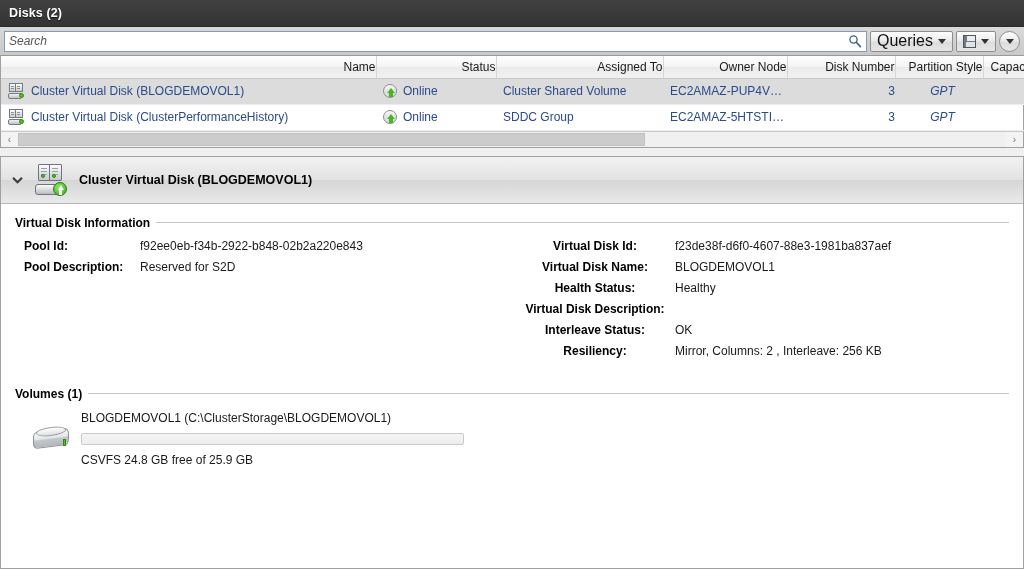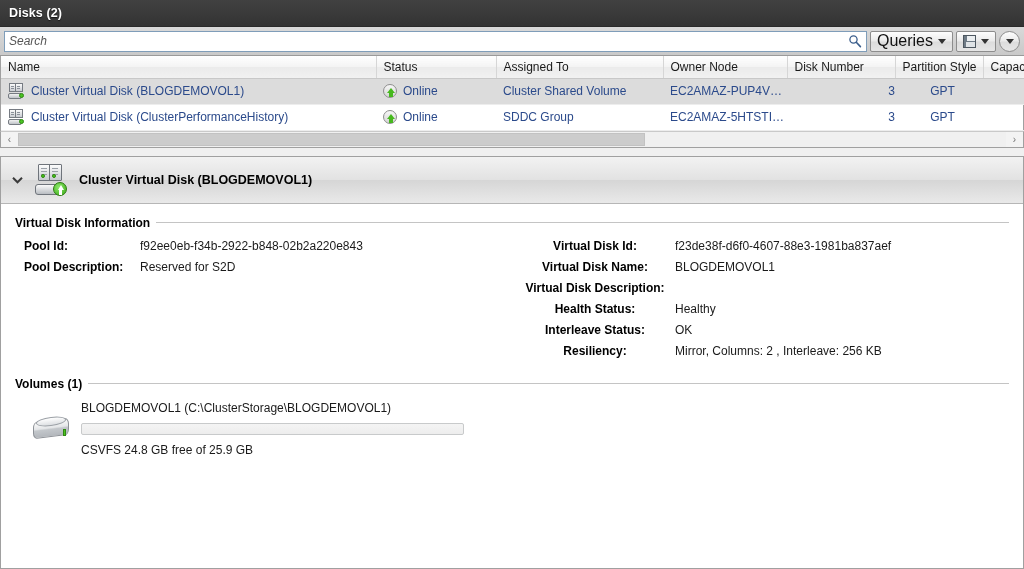--- a/index.html
+++ b/index.html
@@ -136,42 +136,42 @@
     border-collapse: collapse;
     table-layout: fixed;
     font-size: 12px;
   }
   table.grid thead th {
     height: 22px;
     background: linear-gradient(to bottom, #ffffff 0%, #f4f4f4 48%, #ebebeb 52%, #f1f1f1 100%);
     border-right: 1px solid #d6d6d6;
     border-bottom: 1px solid #c8c8c8;
     font-weight: normal;
-    text-align: left;
+    text-align: right;
     padding: 0 0 0 7px;
     color: #1a1a1a;
     white-space: nowrap;
     overflow: hidden;
     cursor: pointer;
   }
   table.grid tbody td {
     height: 26px;
     padding: 0 0 0 7px;
     color: #2b4a8b;
     white-space: nowrap;
     overflow: hidden;
     text-overflow: clip;
     border-bottom: 1px solid #ededed;
     vertical-align: middle;
   }
   table.grid tbody tr.selected td {
     background: #dcdcdc;
   }
   td.num { text-align: right; padding-right: 18px; }
-  td.center { text-align: center; padding-left: 0; }
+  td.center { text-align: center; padding-left: 0; font-style: italic; }
   th.center { text-align: center; padding-left: 0; }
   th.numh { text-align: right; padding-right: 18px; }
 
   .cell-flex { display: flex; align-items: center; gap: 6px; }
 
   
   .icon-clusterdisk {
     width: 17px; height: 16px; position: relative; flex: 0 0 auto;
   }
   .icon-clusterdisk .srv {
@@ -352,21 +352,21 @@
   .info-col.right { flex: 1 1 auto; text-align: center; }
   .info-row { display: flex; height: 21px; align-items: flex-start; }
   .info-label {
     font-weight: bold; font-size: 12px; color: #000; flex: 0 0 auto;
   }
   .info-col.left .info-label { width: 125px; padding-left: 9px; }
   .info-col.right .info-label { width: 160px; }
   .info-val { font-size: 12px; color: #1a1a1a; }
 
   
-  .vol-group { margin-top: 12px; }
+  .vol-group { margin-top: 22px; }
   .vol-row { display: flex; align-items: center; gap: 10px; padding-left: 18px; margin-top: 10px; }
   .icon-hdd {
     width: 38px; height: 27px; position: relative; flex: 0 0 auto;
   }
   .icon-hdd .body {
     position: absolute; left: 0; top: 5px;
     width: 36px; height: 17px;
     border-radius: 4px / 6px;
     background: linear-gradient(to bottom,#fdfdfd 0%,#e4e6e8 45%,#c3c7cb 55%,#b3b7bc 100%);
     border: 1px solid #8d9197;
@@ -583,26 +583,26 @@
           <div class="info-col right">
             <div class="info-row">
               <span class="info-label">Virtual Disk Id:</span>
               <span class="info-val">f23de38f-d6f0-4607-88e3-1981ba837aef</span>
             </div>
             <div class="info-row">
               <span class="info-label">Virtual Disk Name:</span>
               <span class="info-val">BLOGDEMOVOL1</span>
             </div>
             <div class="info-row">
+              <span class="info-label">Health Status:</span>
+              <span class="info-val">Healthy</span>
+            </div>
+            <div class="info-row">
               <span class="info-label">Virtual Disk Description:</span>
               <span class="info-val"></span>
-            </div>
-            <div class="info-row">
-              <span class="info-label">Health Status:</span>
-              <span class="info-val">Healthy</span>
             </div>
             <div class="info-row">
               <span class="info-label">Interleave Status:</span>
               <span class="info-val">OK</span>
             </div>
             <div class="info-row">
               <span class="info-label">Resiliency:</span>
               <span class="info-val">Mirror, Columns: 2 , Interleave: 256 KB</span>
             </div>
           </div>

